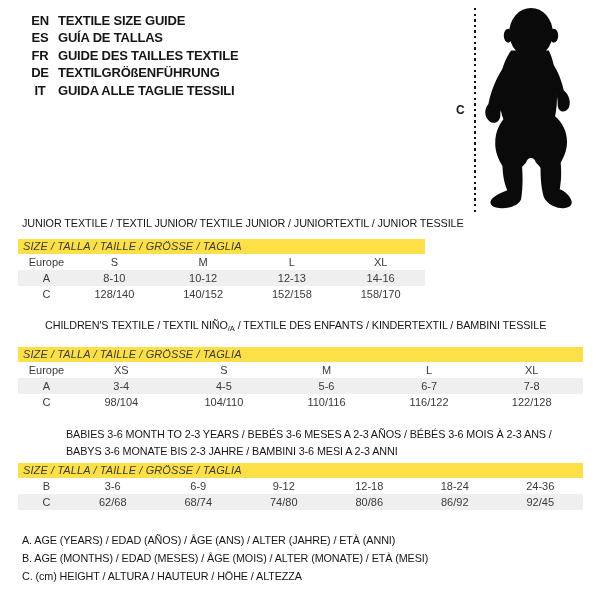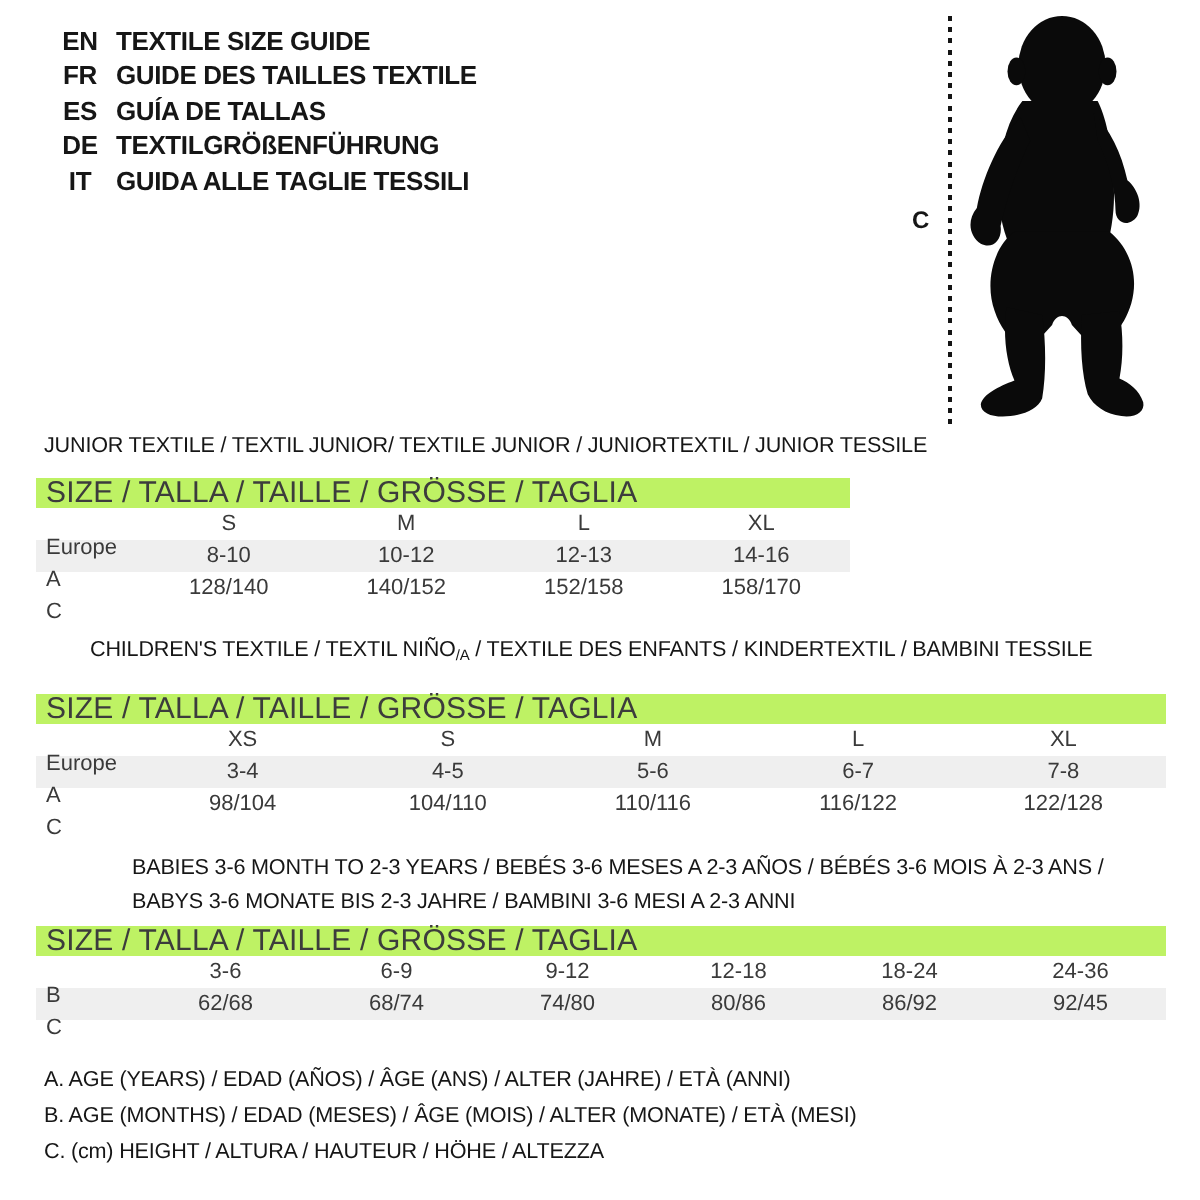--- a/index.html
+++ b/index.html
@@ -28,47 +28,47 @@
   .title-junior{top:217px;}
   .title-children{top:319px;margin-left:23px;}
   .title-babies{top:426px;line-height:16.5px;margin-left:44px;}
   .sub-a{font-size:7.5px;vertical-align:-2px;}
 
   
   .size-table{position:absolute;left:18px;}
   .tbl-junior{top:239px;width:407px;}
   .tbl-children{top:347px;width:565px;}
   .tbl-babies{top:463px;width:565px;}
-  .size-bar{height:15px;line-height:15px;background:#bef264;font-size:15px;color:#3c3c3c;padding-left:5px;letter-spacing:0.1px;}
+  .size-bar{height:15px;line-height:15px;background:#fde047;font-size:11px;color:#3c3c3c;padding-left:5px;letter-spacing:0.1px;font-style:italic;}
   .trow{display:flex;height:16px;line-height:16px;font-size:11px;color:#3a3a3a;}
   .trow.shaded{background:#efefef;}
-  .rlabel{flex:0 0 52px;width:52px;padding-left:5px;box-sizing:border-box;text-align:left;margin-top:12px;}
+  .rlabel{flex:0 0 52px;width:52px;padding-left:5px;box-sizing:border-box;text-align:center;}
   .cell{flex:1;text-align:center;}
 
   
   .legend{position:absolute;left:22px;top:531px;}
   .legend-line{font-weight:400;font-size:10.8px;line-height:18px;letter-spacing:-0.1px;color:#161616;white-space:nowrap;}
 </style>
 </head>
 <body>
 
 <div>
 
   <div class="lang-block">
     <div class="lang-row">
       <span class="lang-code">EN</span>
       <span class="lang-label">TEXTILE SIZE GUIDE</span>
     </div>
     <div class="lang-row">
+      <span class="lang-code">ES</span>
+      <span class="lang-label">GUÍA DE TALLAS</span>
+    </div>
+    <div class="lang-row">
       <span class="lang-code">FR</span>
       <span class="lang-label">GUIDE DES TAILLES TEXTILE</span>
-    </div>
-    <div class="lang-row">
-      <span class="lang-code">ES</span>
-      <span class="lang-label">GUÍA DE TALLAS</span>
     </div>
     <div class="lang-row">
       <span class="lang-code">DE</span>
       <span class="lang-label">TEXTILGRÖßENFÜHRUNG</span>
     </div>
     <div class="lang-row">
       <span class="lang-code">IT</span>
       <span class="lang-label">GUIDA ALLE TAGLIE TESSILI</span>
     </div>
   </div>

